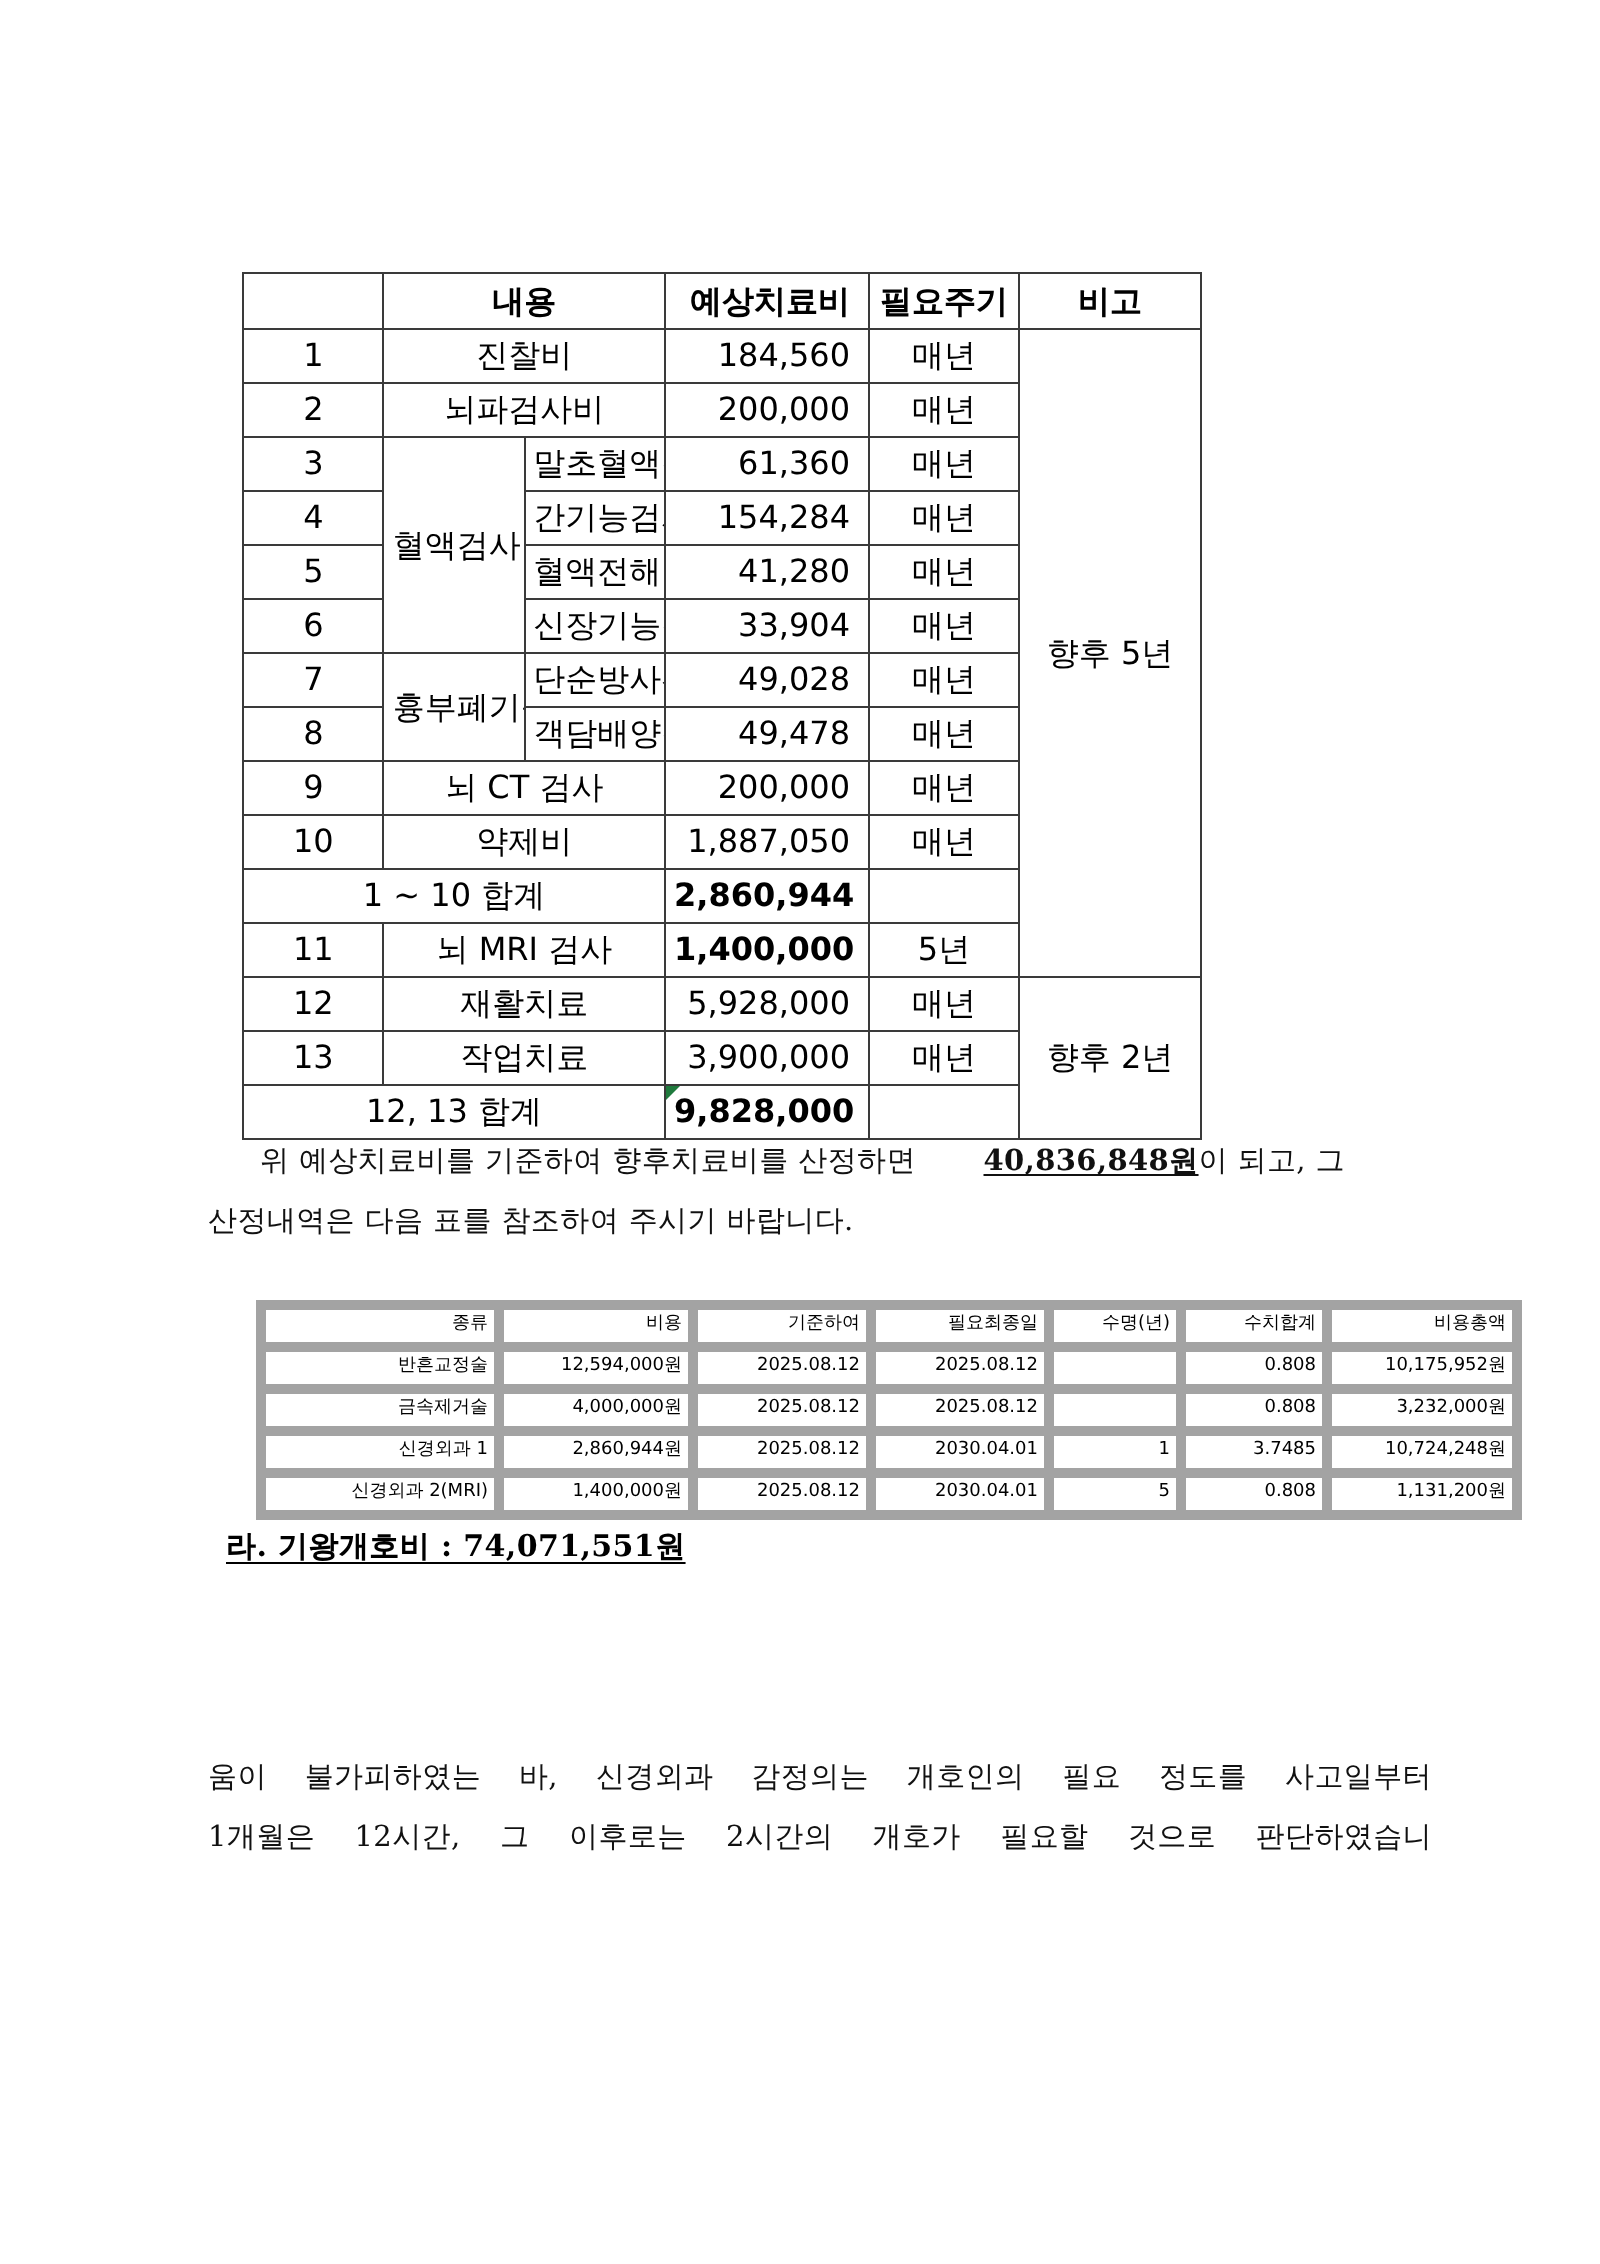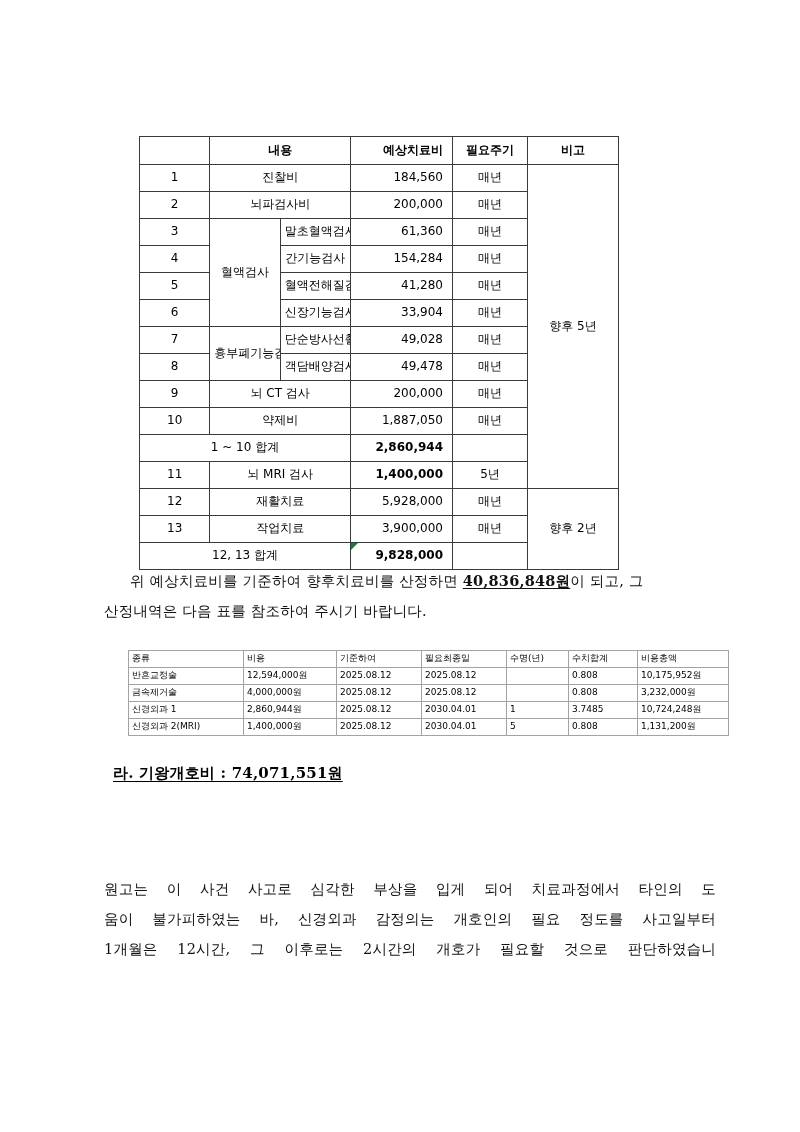--- a/index.html
+++ b/index.html
@@ -28,23 +28,22 @@
     position: absolute;
     left: 121px;
     top: 136px;
     width: 480px;
   }
   table.tbl1 {
     border-collapse: collapse;
     table-layout: fixed;
     width: 480px;
     font-family: "DejaVu Sans", "Liberation Sans", sans-serif;
-    font-size: 12px;
+    font-size: 16px;
     color: #000;
-    margin-left: 18px;
   }
   table.tbl1 td, table.tbl1 th {
     border: 1px solid #3a3a3a;
     height: 26px;
     padding: 0 4px;
     text-align: center;
     vertical-align: middle;
     font-weight: normal;
     line-height: 1.1;
     white-space: nowrap;
@@ -76,20 +75,21 @@
     font-size: 14.5px;
     line-height: 30px;
     color: #111;
     letter-spacing: 0.2px;
   }
   .para .indent { display: inline-block; width: 26px; }
   .para b.u {
     font-weight: bold;
     text-decoration: underline;
     text-underline-offset: 2px;
+    margin-left: 29px;
   }
 
   #para-intro {
     left: 104px;
     top: 566px;
     width: 610px;
     text-align: justify;
   }
   #para-intro .line2 { display: block; }
 
@@ -102,24 +102,24 @@
   }
   table.tbl2 {
     border-collapse: collapse;
     table-layout: fixed;
     width: 551px;
     font-family: "DejaVu Sans", "Liberation Sans", sans-serif;
     font-size: 9px;
     color: #000;
   }
   table.tbl2 th, table.tbl2 td {
-    border: 1px solid #a3a3a3;
+    border: 5px solid #a3a3a3;
     height: 16px;
     padding: 0 3px;
-    text-align: left;
+    text-align: right;
     vertical-align: middle;
     font-weight: normal;
     line-height: 1.05;
     white-space: nowrap;
     overflow: hidden;
   }
   table.tbl2 thead th { font-weight: normal; }
   .c-kind { width: 108px; }
   .c-cost { width: 86px; }
   .c-first { width: 78px; }
@@ -339,21 +339,17 @@
           <td>0.808</td>
           <td>1,131,200원</td>
         </tr>
       </tbody>
     </table>
   </div>
 
   <div id="heading-ra">라. 기왕개호비 : 74,071,551원</div>
 
   <div class="para" id="para-body">
-    <span class="just">
-        <span class="indent"></span>
-        <span>원고는  이  사건  사고로  심각한  부상을  입게  되어  치료과정에서  타인의  도</span>
-      </span>
     <span class="just">움이  불가피하였는  바,  신경외과  감정의는  개호인의  필요  정도를  사고일부터</span>
     <span class="just">1개월은  12시간,  그  이후로는  2시간의  개호가  필요할  것으로  판단하였습니</span>
   </div>
 
 </div>
 
 </body></html>

